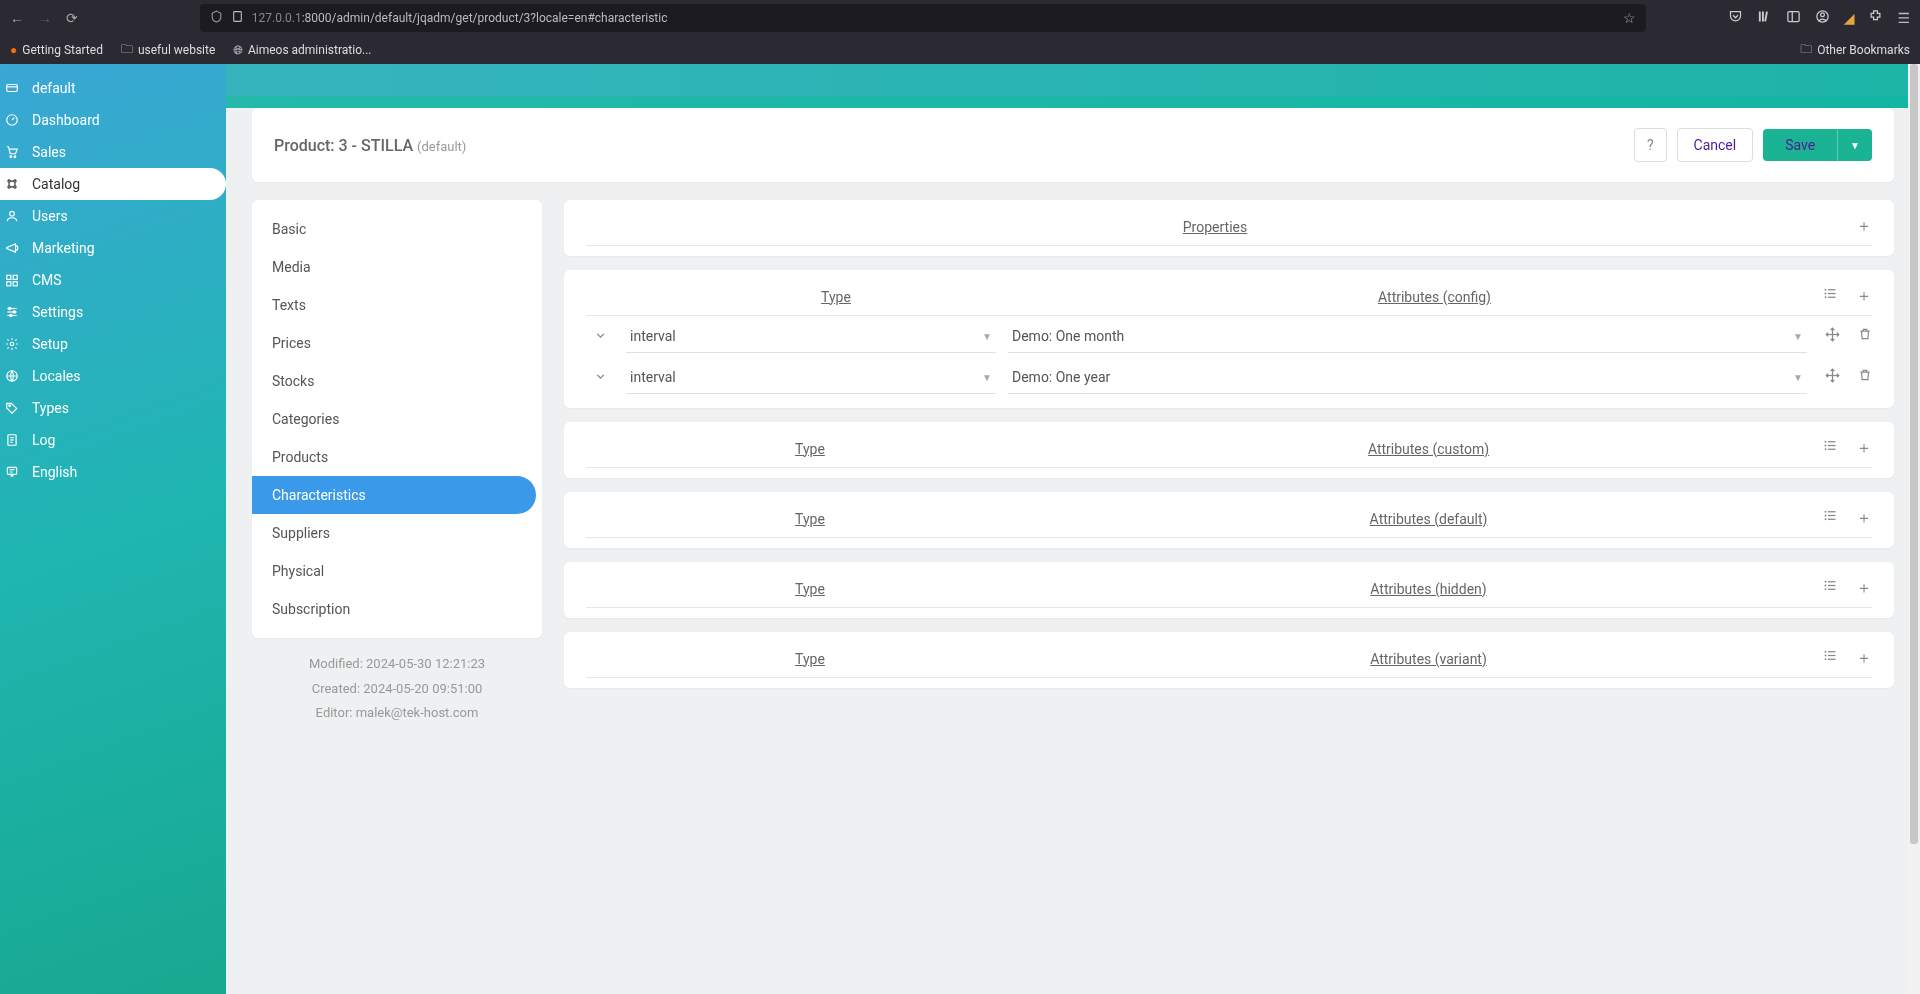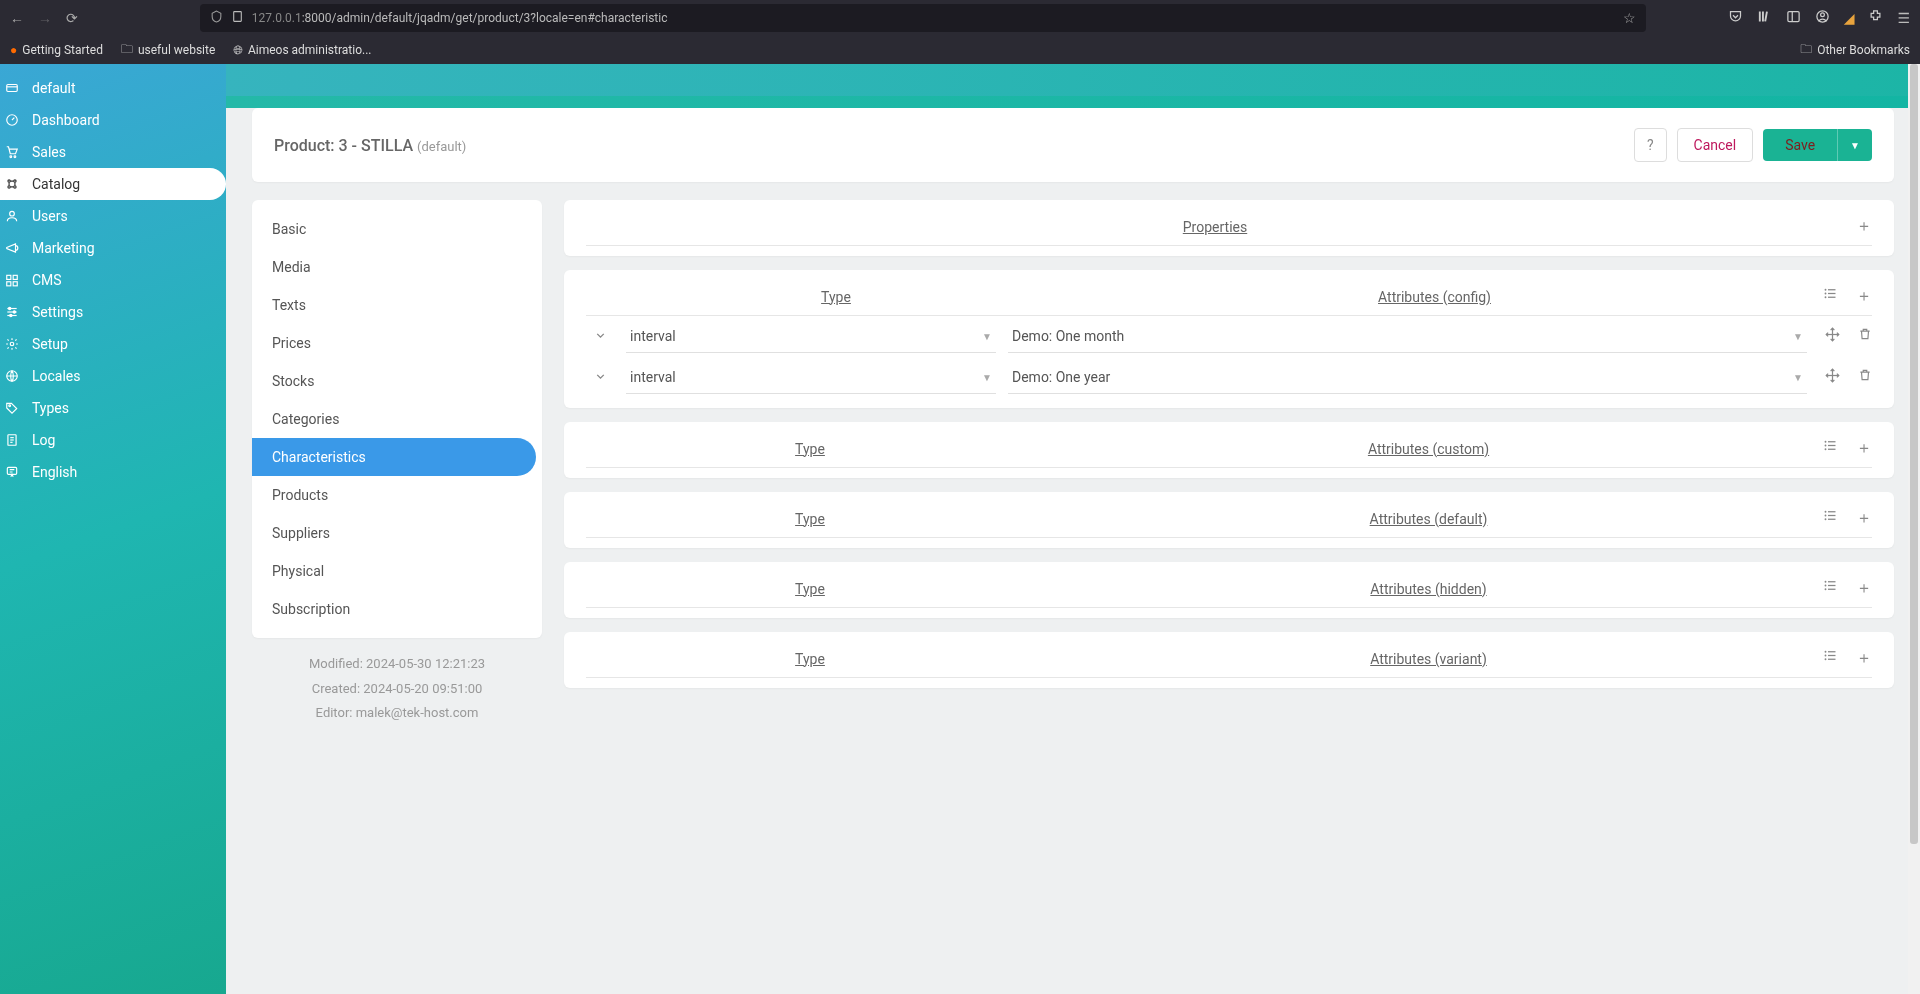--- a/index.html
+++ b/index.html
@@ -31,24 +31,24 @@
 .nav-icon { width: 16px; display: inline-flex; justify-content: center; font-size: 14px; }
 
 .main { flex: 1; background: linear-gradient(90deg, #24b9a8 0%, #13b5a3 100%); overflow-y: auto; }
 .main-inner { background: #eef0f1; margin: 0 0 0 0; min-height: 100%; padding: 0; border-top-left-radius: 0; }
 .top-strip { height: 32px; background: linear-gradient(90deg, #36b4be 0%, #1cb5a6 100%); }
 
 .page-header { background: #fff; margin: 12px 26px 18px 26px; border-radius: 6px; padding: 20px 22px; display: flex; align-items: center; justify-content: space-between; box-shadow: 0 1px 2px rgba(0,0,0,0.04); }
 .page-title { color: #666; font-size: 16px; font-weight: 500; }
 .page-title .muted { color: #999; font-size: 13px; font-weight: 400; }
 .header-actions { display: flex; gap: 10px; align-items: center; }
-.btn { border: 1px solid #ddd; background: #fff; padding: 8px 16px; border-radius: 4px; font-size: 14px; cursor: pointer; color: #be185d; }
+.btn { border: 1px solid #ddd; background: #fff; padding: 8px 16px; border-radius: 4px; font-size: 14px; cursor: pointer; color: #4c1d95; }
 .btn-help { padding: 8px 12px; color: #888; }
 .btn-save-group { display: flex; }
-.btn-save { background: #1ab394; color: #7f1d1d; border: none; padding: 8px 22px; border-radius: 4px 0 0 4px; font-size: 14px; cursor: pointer; }
+.btn-save { background: #1ab394; color: #4c1d95; border: none; padding: 8px 22px; border-radius: 4px 0 0 4px; font-size: 14px; cursor: pointer; }
 .btn-save-drop { background: #1ab394; color: #fff; border: none; border-left: 1px solid rgba(255,255,255,0.3); padding: 9px 12px; border-radius: 0 4px 4px 0; cursor: pointer; font-size: 10px; }
 
 .body-row { display: flex; gap: 22px; padding: 0 26px 30px 26px; align-items: flex-start; }
 
 .tabs-panel { width: 290px; background: #fff; border-radius: 6px; padding: 10px 0; box-shadow: 0 1px 2px rgba(0,0,0,0.04); }
 .tab-item { padding: 11px 20px; font-size: 14px; color: #555; cursor: pointer; border-radius: 0 20px 20px 0; margin-right: 6px; }
 .tab-item.active { background: #3a99e8; color: #fff; }
 
 .meta-block { text-align: center; color: #999; font-size: 13px; line-height: 1.9; padding: 14px 0; }
 
@@ -309,22 +309,22 @@
 
       <div class="body-row">
         <div>
           <div class="tabs-panel" id="tabs-mount">
               <div class="tab-item">Basic</div>
               <div class="tab-item">Media</div>
               <div class="tab-item">Texts</div>
               <div class="tab-item">Prices</div>
               <div class="tab-item">Stocks</div>
               <div class="tab-item">Categories</div>
+              <div class="tab-item">Products</div>
               <div class="tab-item active">Characteristics</div>
-              <div class="tab-item">Products</div>
               <div class="tab-item">Suppliers</div>
               <div class="tab-item">Physical</div>
               <div class="tab-item">Subscription</div>
             </div>
           <div class="meta-block">
             <div>Modified: 2024-05-30 12:21:23</div>
             <div>Created: 2024-05-20 09:51:00</div>
             <div>Editor: malek@tek-host.com</div>
           </div>
         </div>

